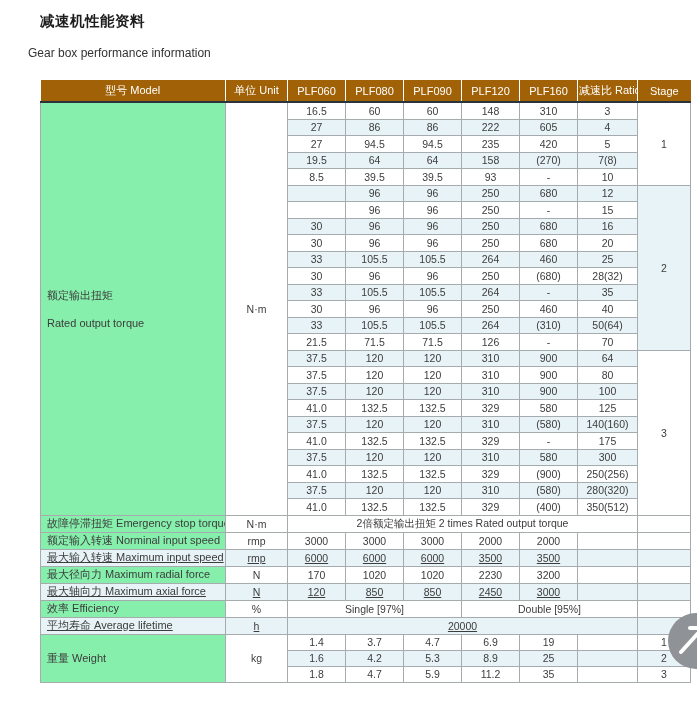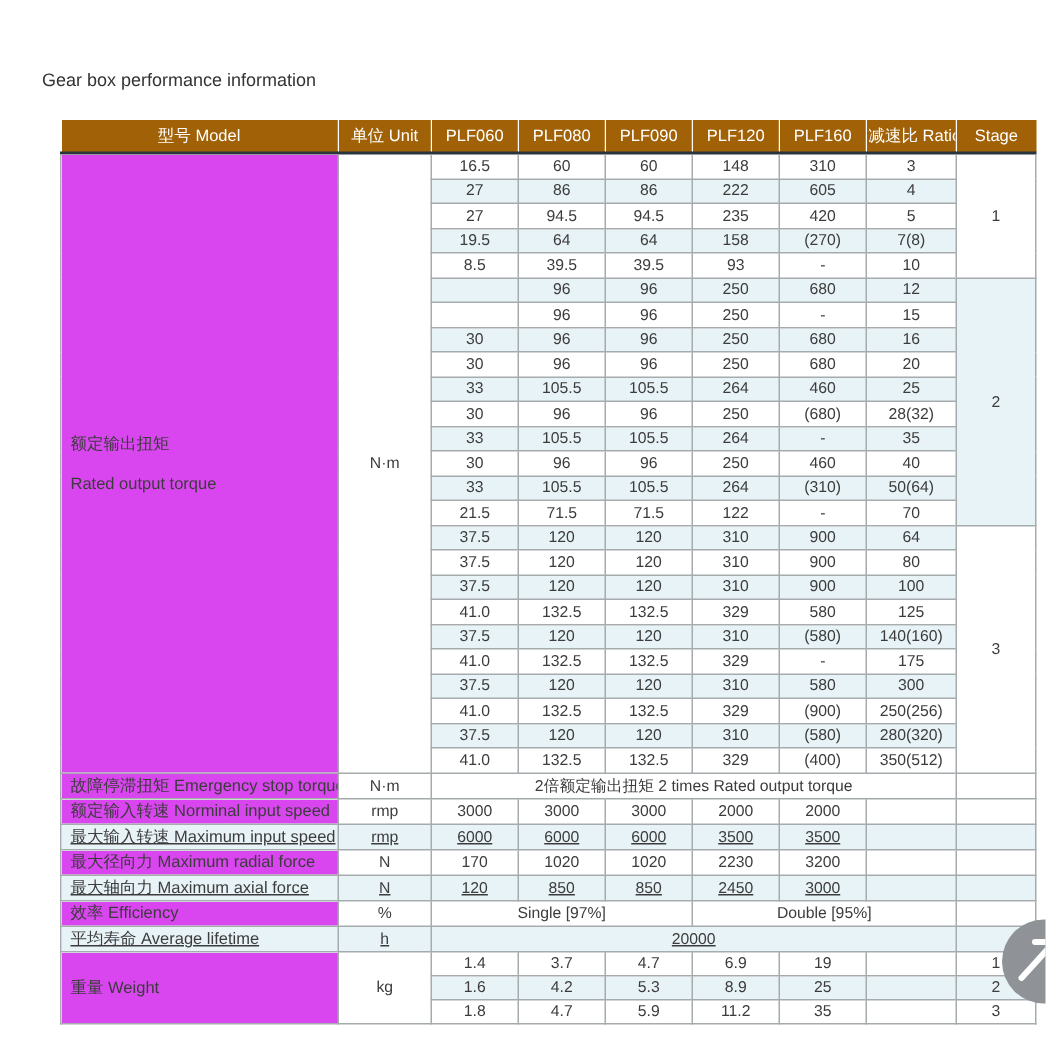--- a/index.html
+++ b/index.html
@@ -57,21 +57,21 @@
     overflow: hidden;
     background: #ffffff;
   }
   tbody tr.spec td { height: 16px; }
   tbody tr.wt td   { height: 15px; }
 
   tbody td.lab {
     text-align: left;
     padding-left: 6px;
     font-size: 11px;
-    background: #d946ef;
+    background: #86efac;
   }
   tbody td.lab .l2 { margin-top: 14px; }
 
   tr.stripe td.val,
   tr.stripe td.stage-val { background: #e8f3f7; }
   tr.stripe-full td { background: #e8f3f7; text-decoration: underline; }
   td.stage-g2 { background: #e8f3f7; }
   td.stage-g1, td.stage-g3 { background: #ffffff; }
 
   .fab {
@@ -82,20 +82,21 @@
     background: #8f9397;
     cursor: pointer;
   }
   .fab svg { position: absolute; left: 0; top: 0; }
 </style>
 </head>
 <body>
 
 <div class="page">
 
+  <div class="title-zh">减速机性能资料</div>
   <div class="title-en">Gear box performance information</div>
 
   <table class="perf">
     <colgroup>
       <col class="c-model">
         <col class="c-unit">
       <col class="c-val">
         <col class="c-val">
         <col class="c-val">
         <col class="c-val">
@@ -233,21 +234,21 @@
           <td class="val">105.5</td>
           <td class="val">105.5</td>
           <td class="val">264</td>
           <td class="val">(310)</td>
           <td class="val">50(64)</td>
         </tr>
         <tr class="trq">
           <td class="val">21.5</td>
           <td class="val">71.5</td>
           <td class="val">71.5</td>
-          <td class="val">122</td>
+          <td class="val">126</td>
           <td class="val">-</td>
           <td class="val">70</td>
         </tr>
         <tr class="trq stripe">
           <td class="val">37.5</td>
           <td class="val">120</td>
           <td class="val">120</td>
           <td class="val">310</td>
           <td class="val">900</td>
           <td class="val">64</td>

